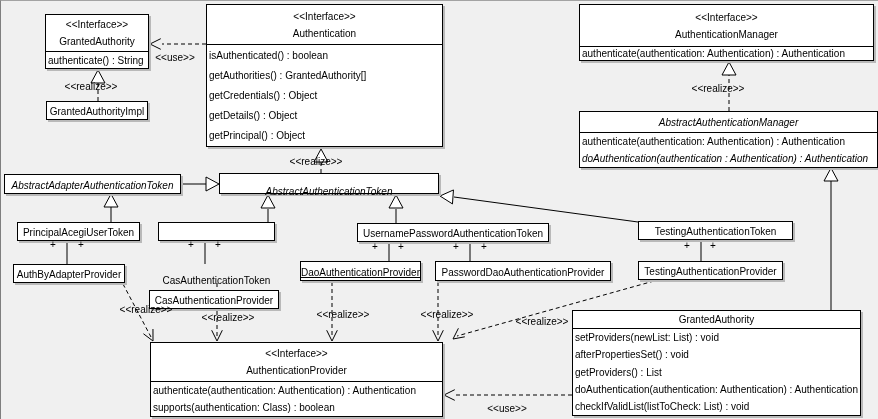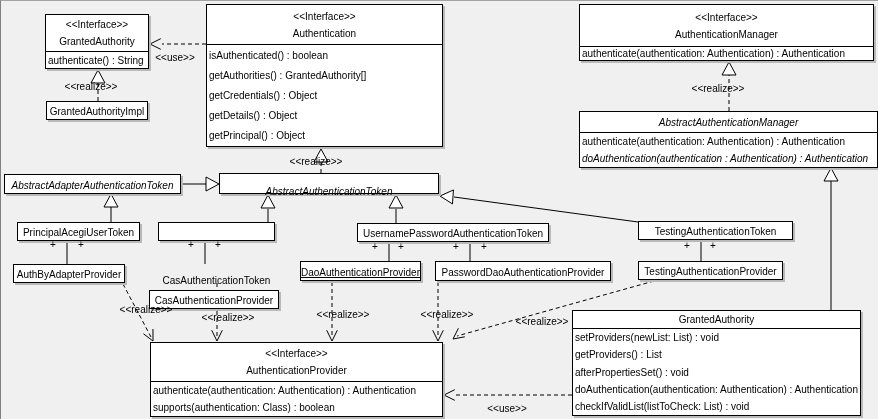--- a/index.html
+++ b/index.html
@@ -188,22 +188,22 @@
           <div class="mrow">authenticate(authentication: Authentication) : Authentication</div>
           <div class="mrow">supports(authentication: Class) : boolean</div>
         </div>
       </div>
       <div class="uml-class" style="left: 571px; top: 309px; width: 289px; height: 106px;">
         <div class="uml-title hasline" style="height: 18px;">
           <div class="cname">GrantedAuthority</div>
         </div>
         <div class="methods" style="height: 86px;">
           <div class="mrow">setProviders(newList: List) : void</div>
+          <div class="mrow">afterPropertiesSet() : void</div>
           <div class="mrow">getProviders() : List</div>
-          <div class="mrow">afterPropertiesSet() : void</div>
           <div class="mrow">doAuthentication(authentication: Authentication) : Authentication</div>
           <div class="mrow">checkIfValidList(listToCheck: List) : void</div>
         </div>
       </div>
     </div>
   <div id="labels">
       <div class="edge-label" style="left: 174px; top: 57px;">&lt;&lt;use&gt;&gt;</div>
       <div class="edge-label" style="left: 90px; top: 86px;">&lt;&lt;realize&gt;&gt;</div>
       <div class="edge-label" style="left: 315px; top: 161px;">&lt;&lt;realize&gt;&gt;</div>
       <div class="edge-label" style="left: 717px; top: 88px;">&lt;&lt;realize&gt;&gt;</div>

